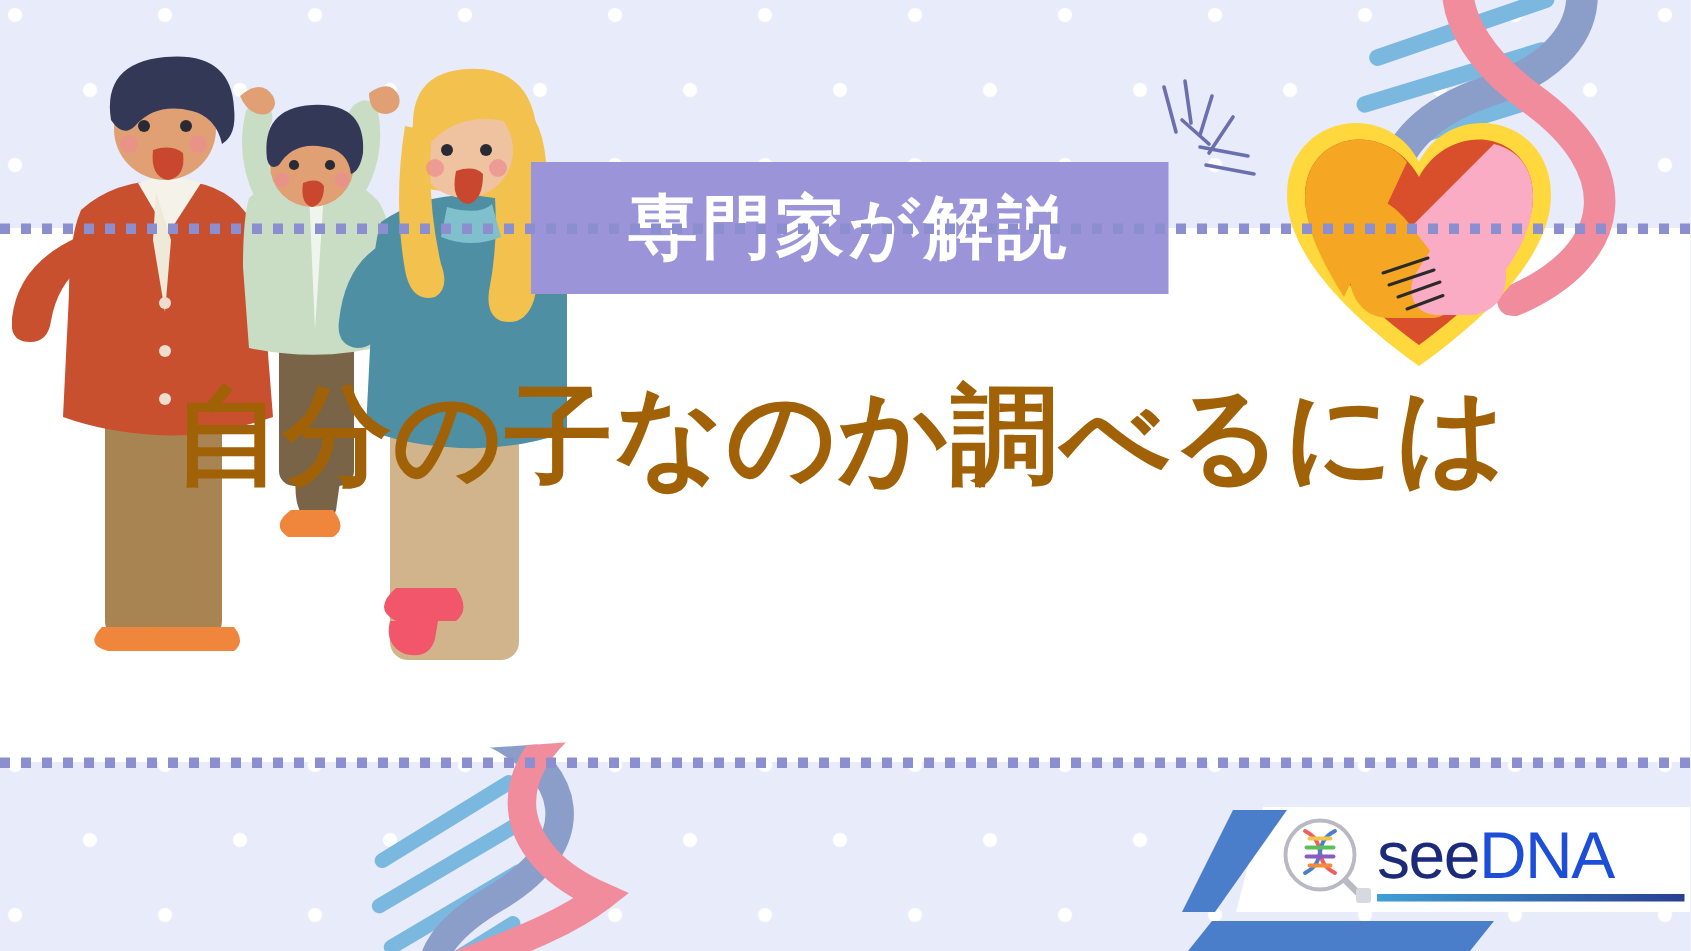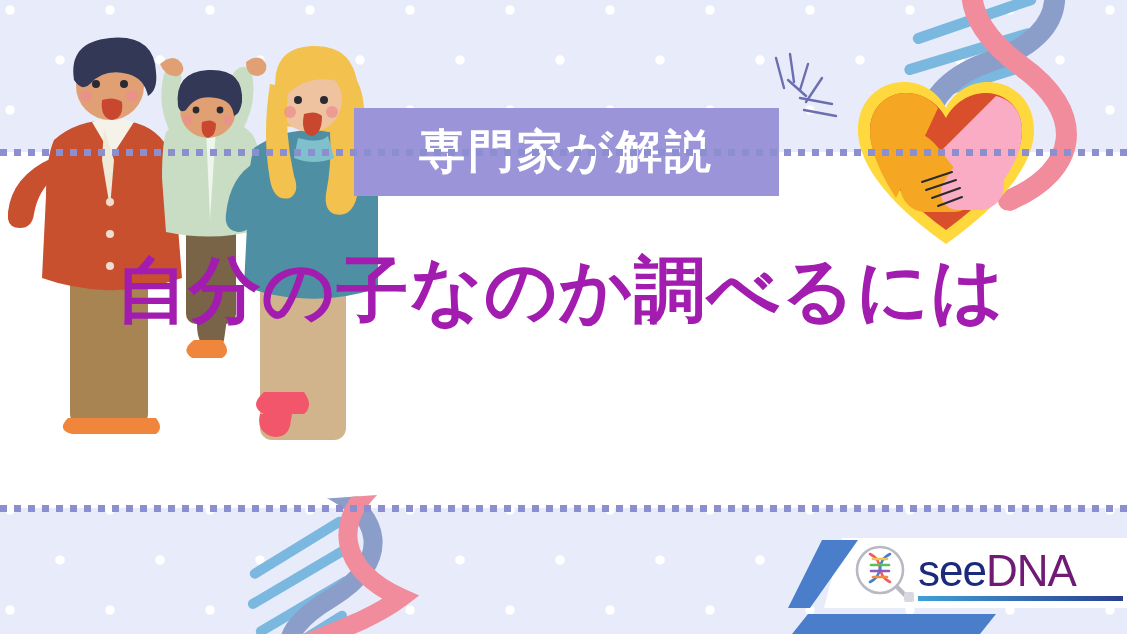--- a/index.html
+++ b/index.html
@@ -56,21 +56,21 @@
   .badge-text{
     position:absolute;left:0;top:0;width:425px;height:88px;
     display:flex;align-items:center;justify-content:center;
     color:#ffffff;font-size:46px;font-weight:700;letter-spacing:3px;
     font-family:"DejaVu Sans","Liberation Sans",sans-serif;
     white-space:nowrap;
   }
   
   .headline{
     position:absolute;left:0;top:250px;width:1127px;
-    text-align:center;color:#a21caf;
+    text-align:center;color:#a16207;
     font-family:"DejaVu Sans","Liberation Sans",sans-serif;
     font-weight:700;line-height:1.12;
     letter-spacing:1px;
   }
   .hl-line{font-size:72px;display:block;white-space:nowrap;}
   .hl-1{text-indent:-6px;}
   .hl-2{text-indent:-12px;}
 
   
   .logo-block{position:absolute;left:788px;top:534px;width:339px;height:100px;}
@@ -80,21 +80,21 @@
     clip-path:polygon(6% 0,100% 0,100% 100%,0 100%);
   }
   .logo-chevron{position:absolute;left:0;top:6px;width:210px;height:94px;}
   .logo-mag{position:absolute;left:66px;top:10px;width:62px;height:62px;}
   .logo-word{
     position:absolute;left:130px;top:12px;
     font-size:44px;font-weight:400;letter-spacing:-1px;
     font-family:"Liberation Sans",sans-serif;white-space:nowrap;
   }
   .logo-see{color:#1c2a7c;}
-  .logo-dna{color:#701a75;}
+  .logo-dna{color:#1d4ed8;}
   .logo-underline{
     position:absolute;left:130px;top:62px;width:205px;height:5px;
     background:linear-gradient(to right,#3f9fd6,#2a3f92);
   }
 </style>
 </head>
 <body>
 
 <div id="banner">
 

